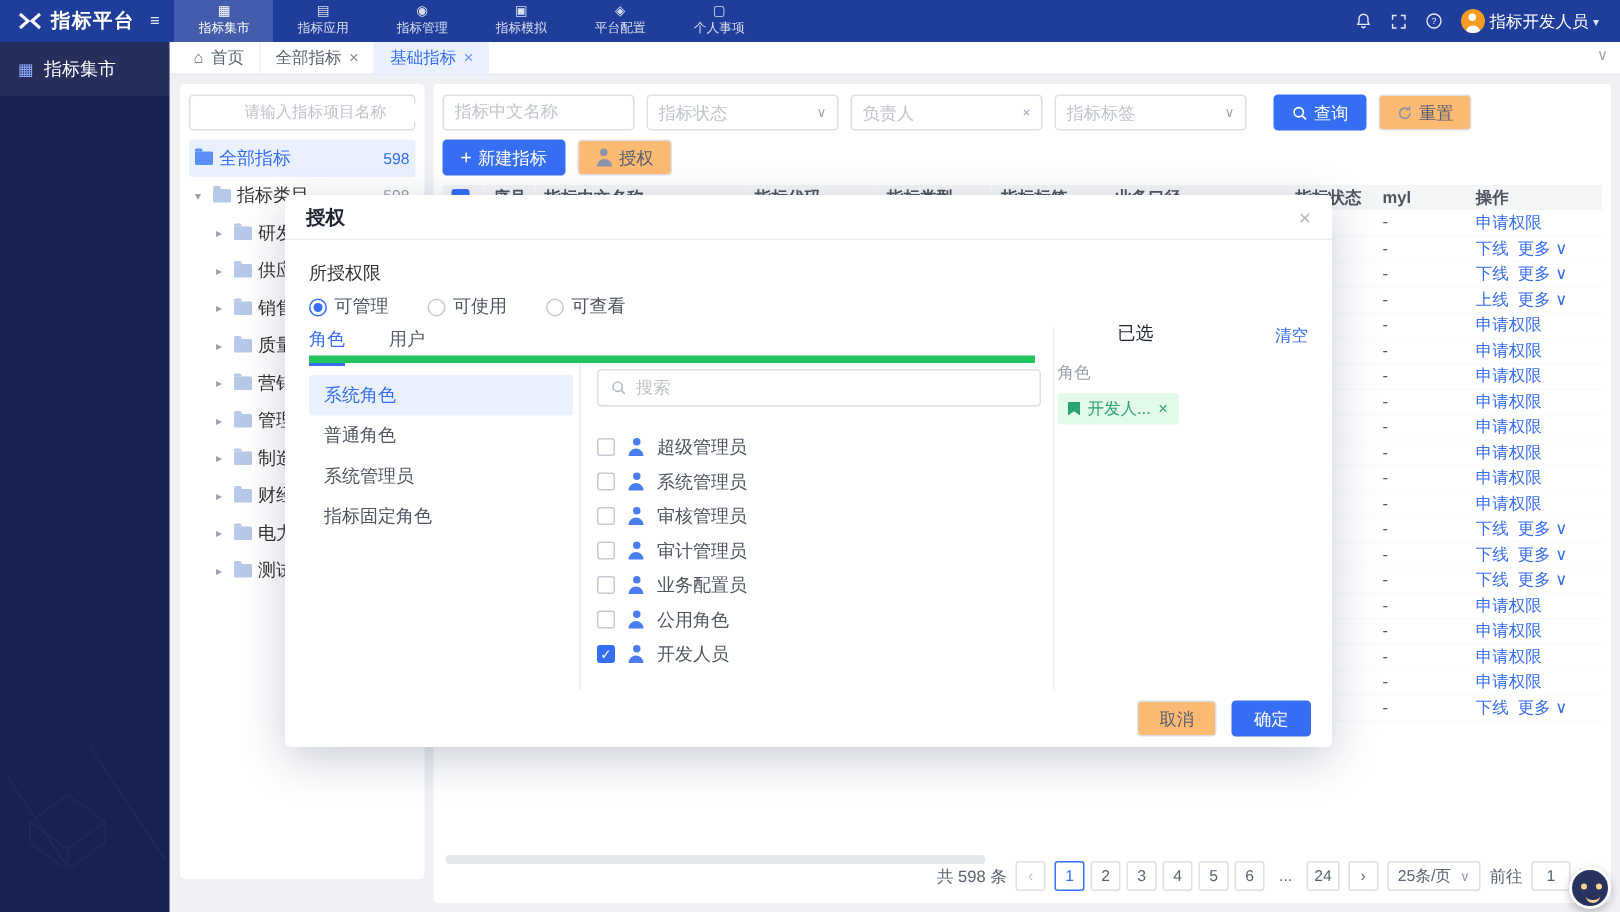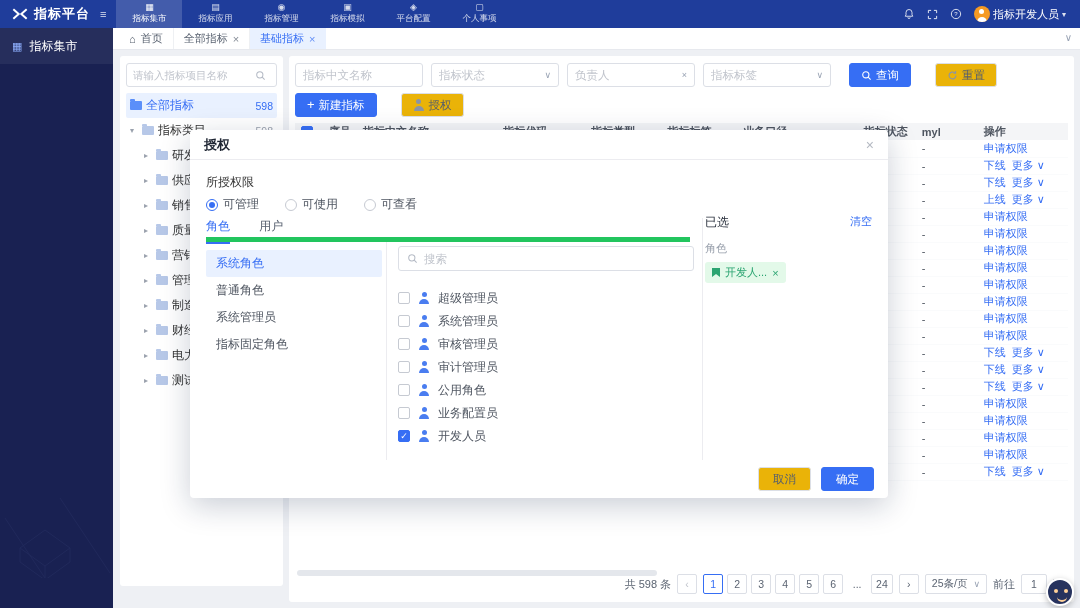--- a/index.html
+++ b/index.html
@@ -36,42 +36,42 @@
   .tab { display:flex; align-items:center; gap:5px; padding:0 10px; font-size:11px; color:#5b6472; cursor:pointer; }
   .tab + .tab { border-left:1px solid #eef0f3; }
   .tab.active { color:#366ef4; background:#e9f1ff; }
   .tab-ico:empty, .tab-close:empty { display:none; }
   .tab-close { font-size:11px; opacity:.75; }
   .tabbar-caret { position:absolute; right:8px; top:4px; color:#98a2b3; font-size:10px; cursor:pointer; }
 
   
   .tree-panel { position:absolute; left:7px; top:28px; width:163px; bottom:22px; background:#fff; border-radius:3px; padding:7px 6px; }
   .tree-search { height:24px; border:1px solid #dcdfe6; border-radius:3px; display:flex; align-items:center; padding:0 6px; gap:4px; }
-  .tree-search input { border:none; outline:none; width:118px; font-size:10.5px; color:#333; font-family:inherit; }
+  .tree-search input { border:none; outline:none; width:118px; font-size:10.5px; color:#333; font-family:inherit;margin-left:30px; }
   .tree-search input::placeholder { color:#c0c4cc; }
   .tnode { height:25px; display:flex; align-items:center; gap:4px; padding:0 4px; color:#333; font-size:12px; cursor:pointer; border-radius:2px; }
   .tnode.selected { background:#e9f1ff; color:#366ef4; }
   .tnode .tcount { margin-left:auto; color:#9aa1ad; font-size:10.5px; }
   .tnode.selected .tcount { color:#366ef4; }
   .tcaret { color:#9aa1ad; font-size:8px; width:8px; }
   .folder { width:12px; height:9px; background:#b7c8e8; border-radius:1px; position:relative; flex:none; }
   .folder::before { content:""; position:absolute; top:-2px; left:0; width:5px; height:2px; background:inherit; border-radius:1px 1px 0 0; }
   .folder.blue { background:#5b8ff9; }
   .tchild { padding-left:18px; }
 
   
   .table-panel { position:absolute; left:176px; top:28px; right:6px; bottom:6px; background:#fff; border-radius:3px; padding:5px 6px; }
   .filters { display:flex; align-items:center; gap:8px; height:24px; margin-top:2px; }
   .f-box { width:128px; height:24px; border:1px solid #dcdfe6; border-radius:3px; display:flex; align-items:center; justify-content:space-between; padding:0 7px; background:#fff; color:#c0c4cc; font-size:11.5px; cursor:pointer; }
   .f-box input { border:none; outline:none; width:100px; font-size:11.5px; font-family:inherit; }
   .f-box input::placeholder { color:#c0c4cc; }
   .f-caret { color:#98a2b3; font-size:9px; }
   .btn { height:24px; border-radius:3px; padding:0 11px; display:inline-flex; align-items:center; gap:4px; font-size:11.5px; cursor:pointer; border:1px solid transparent; }
   .btn-primary { background:#366ef4; border-color:#366ef4; color:#fff; }
-  .btn-plain { background:#eab308; border-color:#dcdfe6; color:#555e6d;margin-left:16px; }
+  .btn-plain { background:#fdba74; border-color:#dcdfe6; color:#555e6d; }
   .gap-l { margin-left:10px; }
   .actions-row { display:flex; align-items:center; gap:8px; height:24px; margin-top:6px; }
   .plus { font-size:13px; line-height:10px; }
 
   table.grid { width:100%; border-collapse:collapse; table-layout:fixed; margin-top:6px; font-size:11px; }
   .grid th { height:17px; background:#f4f5f7; color:#4e5560; font-weight:bold; text-align:left; padding:0 6px; white-space:nowrap; overflow:hidden; }
   .grid td { height:17px; padding:0 6px; color:#4e5560; white-space:nowrap; overflow:hidden; text-overflow:ellipsis; border-bottom:1px solid #fafbfc; }
   .lnk { color:#366ef4; cursor:pointer; }
   .type { color:#2ba471; }
   .status { color:#e37318; }
@@ -120,21 +120,21 @@
   .m-search input { border:none; outline:none; width:240px; font-size:11.5px; font-family:inherit; }
   .m-search input::placeholder { color:#c0c4cc; }
   .role-row { display:flex; align-items:center; gap:8px; height:22px; margin-top:1px; }
   .role-row:first-of-type { margin-top:16px; }
   .person { width:12px; height:12px; position:relative; display:inline-block; flex:none; --pc:#4a7df0; }
   .person::before { content:""; position:absolute; top:0; left:3.5px; width:5px; height:5px; border-radius:50%; background:var(--pc); }
   .person::after { content:""; position:absolute; bottom:0; left:1px; width:10px; height:5px; border-radius:5px 5px 0 0; background:var(--pc); }
   .person.gray { --pc:#8a94a6; }
   .role-label { font-size:12px; color:#4e5560; }
   .m-selected { position:absolute; left:515px; top:84px; width:167px; }
-  .sel-head { display:flex; align-items:flex-start; justify-content:space-between; }
+  .sel-head { display:flex; align-items:flex-end; justify-content:space-between;margin-left:40px; }
   .sel-title { font-size:12px; color:#1f2633; }
   .sel-clear { font-size:11px; color:#366ef4; cursor:pointer; }
   .sel-group { margin-top:10px; font-size:11px; color:#9aa1ad; }
   .sel-tag { margin-top:6px; display:inline-flex; align-items:center; gap:5px; background:#e3f9e9; color:#2ba471; border-radius:3px; padding:3px 7px; font-size:11px; }
   .tag-ico { width:8px; height:9px; background:#2ba471; clip-path:polygon(0 0,100% 0,100% 100%,50% 68%,0 100%); display:inline-block; }
   .tag-x { cursor:pointer; font-size:11px; }
   .m-foot { position:absolute; left:0; right:0; bottom:0; height:38px; display:flex; align-items:center; justify-content:flex-end; gap:10px; padding:0 14px; }
   .btn-sm { height:24px; padding:0 14px; }
 
   
@@ -821,27 +821,27 @@
 
           <div class="role-row">
             <span class="cb"></span>
             <span class="person"></span>
             <span class="role-label">审计管理员</span>
           </div>
 
           <div class="role-row">
             <span class="cb"></span>
             <span class="person"></span>
-            <span class="role-label">公用角色</span>
+            <span class="role-label">业务配置员</span>
           </div>
 
           <div class="role-row">
             <span class="cb"></span>
             <span class="person"></span>
-            <span class="role-label">业务配置员</span>
+            <span class="role-label">公用角色</span>
           </div>
 
           <div class="role-row">
             <span class="cb checked"></span>
             <span class="person"></span>
             <span class="role-label">开发人员</span>
           </div>
         </div>
     </div>
     <div class="vdiv2"></div>

